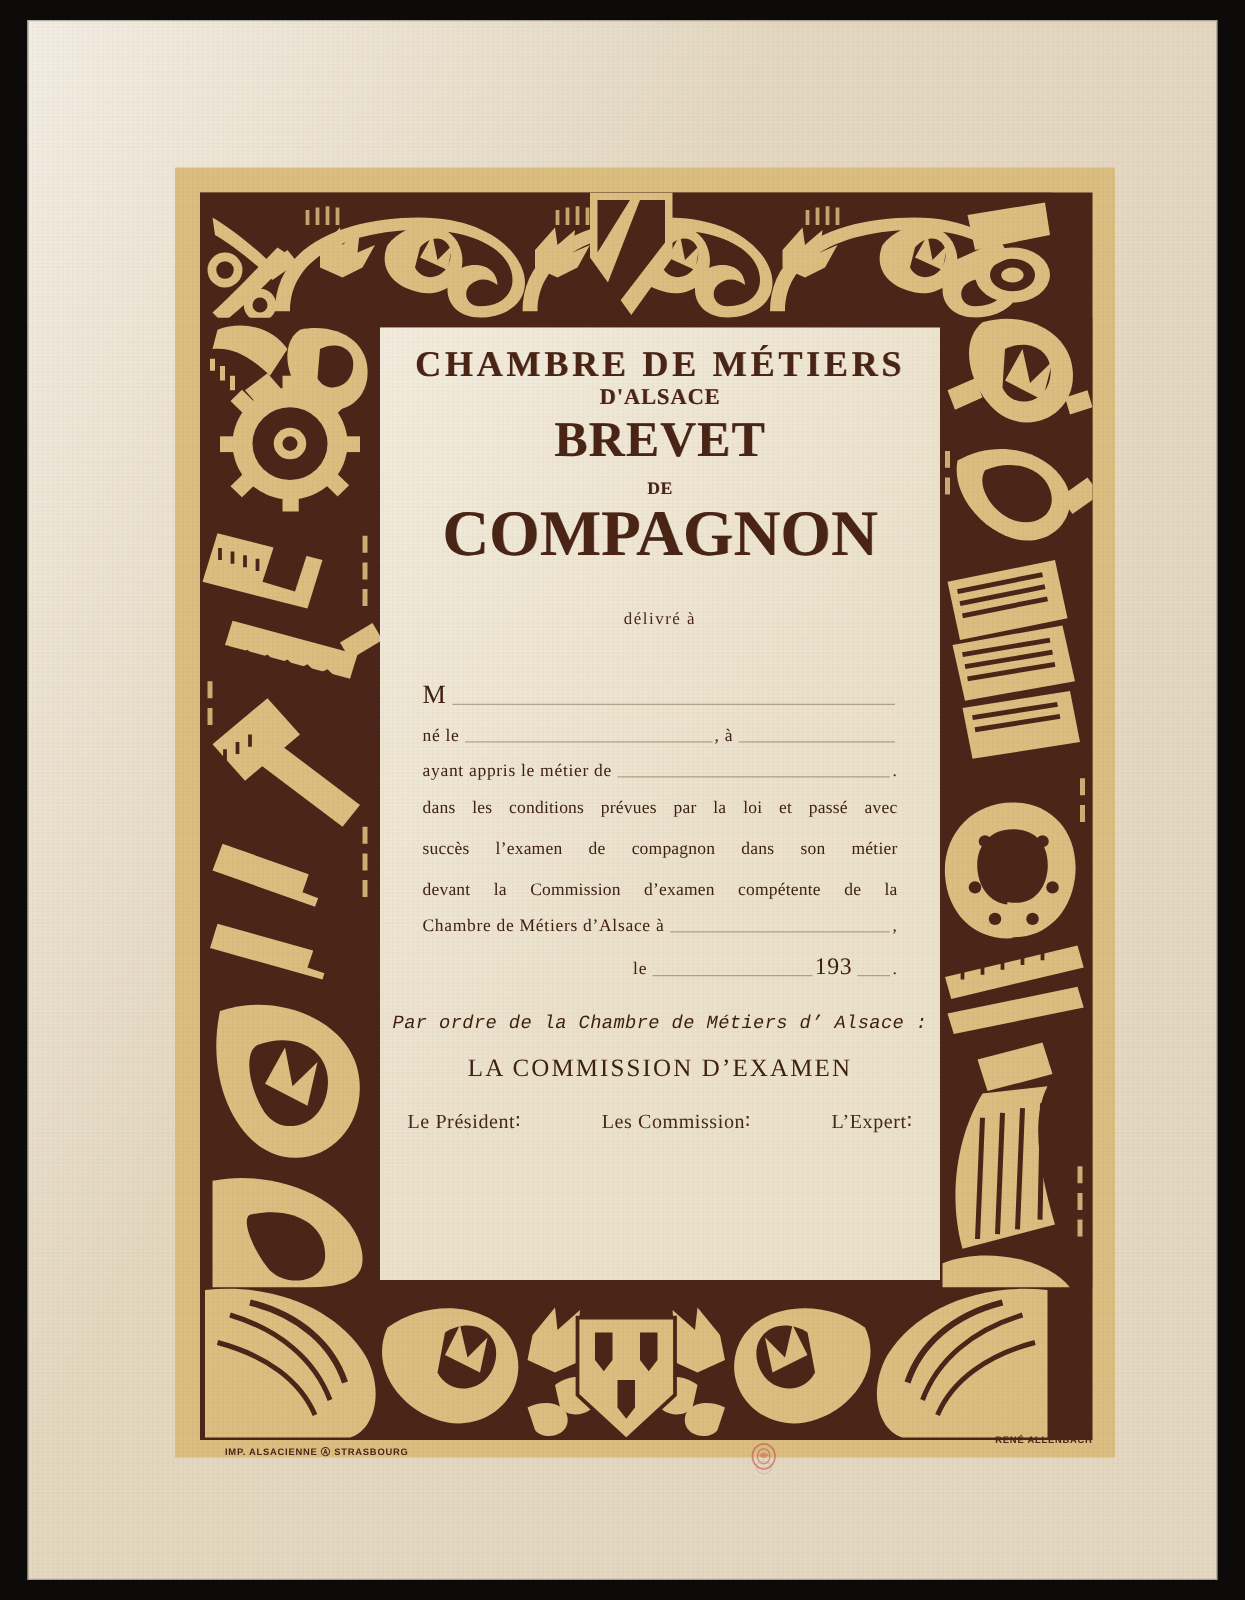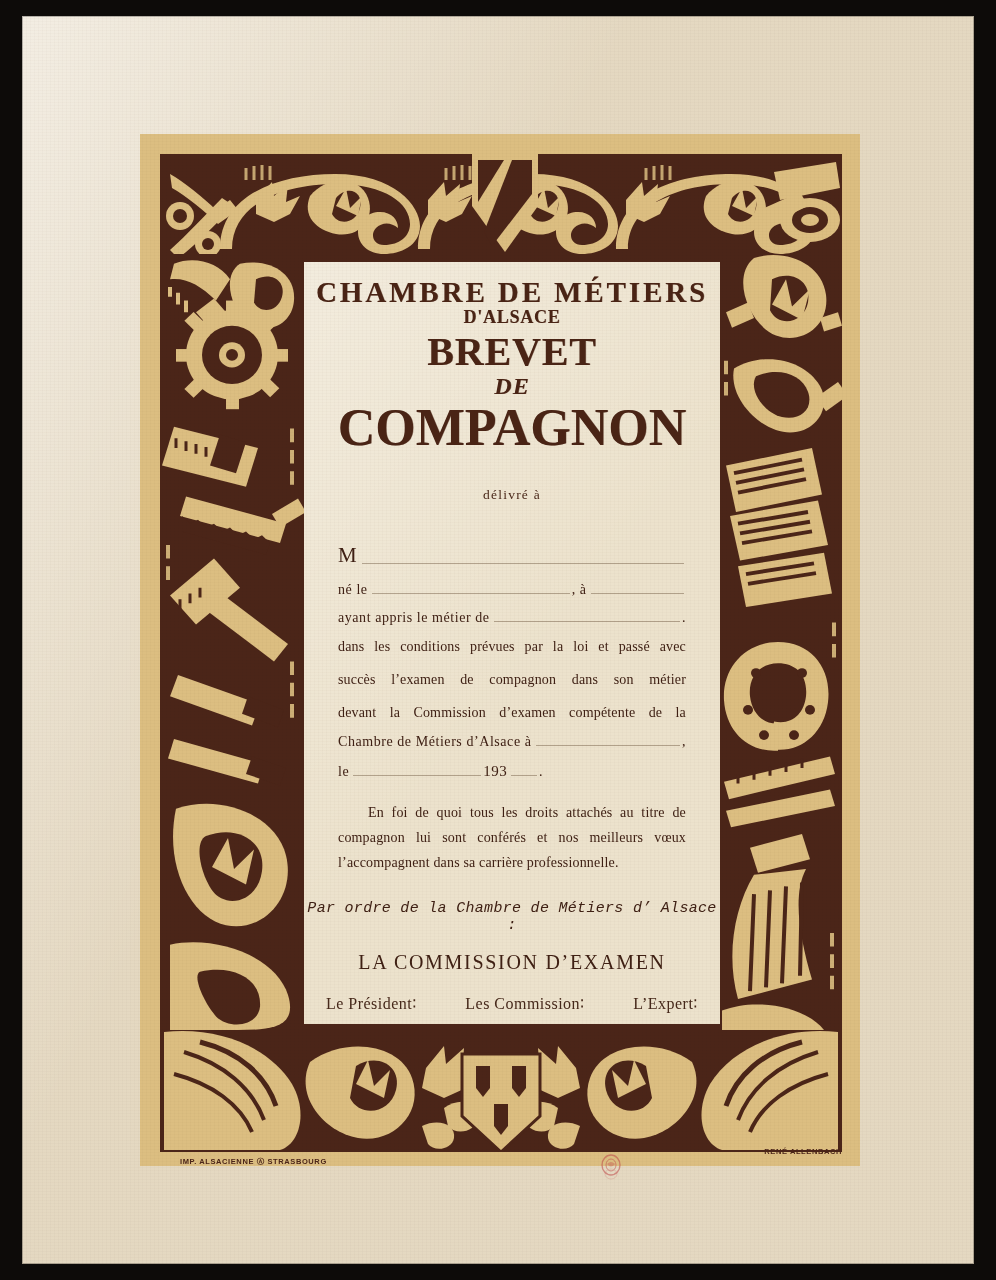--- a/index.html
+++ b/index.html
@@ -29,20 +29,21 @@
     background-image:
       repeating-linear-gradient(0deg,rgba(120,100,70,.035) 0 1px,rgba(0,0,0,0) 1px 3px),
       repeating-linear-gradient(90deg,rgba(120,100,70,.03) 0 1px,rgba(0,0,0,0) 1px 4px);
     mix-blend-mode:multiply;opacity:.65;
   }
 
   
   #plate{
     position:absolute;left:118px;top:118px;width:720px;height:1032px;
     background:#dcbe81;
+    padding-left:32px;
   }
   
   #frieze{
     position:absolute;left:20px;top:20px;right:18px;bottom:14px;
     background:#4b2518;
   }
   
   #panel{
     position:absolute;left:144px;top:108px;right:122px;bottom:128px;
     background:#ece2cc;
@@ -57,31 +58,31 @@
 
   .deco{
     font-family:"Liberation Serif",serif;
     color:#4a2415;font-weight:700;
     letter-spacing:.06em;text-align:center;
     text-shadow:.5px 0 0 rgba(74,36,21,.45);
   }
   #t-line1{font-size:29px;letter-spacing:.10em;margin-top:14px;}
   #t-line2{font-size:18px;letter-spacing:.04em;margin-top:-2px;}
   #t-line3{font-size:40px;letter-spacing:.02em;margin-top:4px;line-height:1.0;}
-  #t-line4{font-size:24px;letter-spacing:.04em;margin-top:1px;font-style:italic;}
+  #t-line4{font-size:14px;letter-spacing:.04em;margin-top:12px;}
   #t-line5{font-size:52px;letter-spacing:.00em;margin-top:1px;line-height:1.02;}
 
   #delivre{
     text-align:center;font-size:13.5px;color:#4a2819;
     letter-spacing:.09em;margin-top:33px;
   }
 
   .fields{margin:40px 34px 0 34px;color:#3f2014;font-size:14px;}
   .frow{display:flex;align-items:baseline;white-space:nowrap;}
-  .frow + .frow{margin-top:9px;}
+  .frow + .frow{margin-top:9px;justify-content:flex-end;}
   .lbl{letter-spacing:.04em;}
   .rule{
     flex:1 1 auto;align-self:flex-end;height:0;
     border-bottom:1px solid rgba(90,64,40,.40);
     margin:0 2px 4px 4px;
   }
 
   .para{
     margin:9px 34px 0 34px;color:#3f2014;font-size:14px;
     line-height:1.73;text-align:justify;text-align-last:justify;
@@ -402,27 +403,26 @@
             <div class="fields" style="margin-top:8px;">
               <div class="frow">
                 <span class="lbl">Chambre de Métiers d’Alsace à</span>
                 <span class="rule"></span>
                 <span class="lbl">,</span>
               </div>
 
               <div class="frow" style="margin-top:13px;">
                 <span class="lbl">le</span>
                 <span class="rule" style="flex:0 0 128px;"></span>
-                <span class="lbl" style="font-size:15px;letter-spacing:.03em;">193</span>
+                <span class="lbl" style="font-size:19px;letter-spacing:.03em;">193</span>
                 <span class="rule" style="flex:0 0 26px;"></span>
                 <span class="lbl">.</span>
               </div>
             </div>
 
-            <div class="para2">En foi de quoi tous les droits attachés au titre de compagnon lui sont conférés et nos meilleurs vœux l’accompagnent dans sa carrière professionnelle.</div>
 
             <div id="byorder">Par ordre de la Chambre de Métiers d’ Alsace :</div>
 
             <div id="commission">LA COMMISSION D’EXAMEN</div>
 
             <div id="sigrow">
               <span>Le Président∶</span>
               <span>Les Commission∶</span>
               <span>L’Expert∶</span>
             </div>

